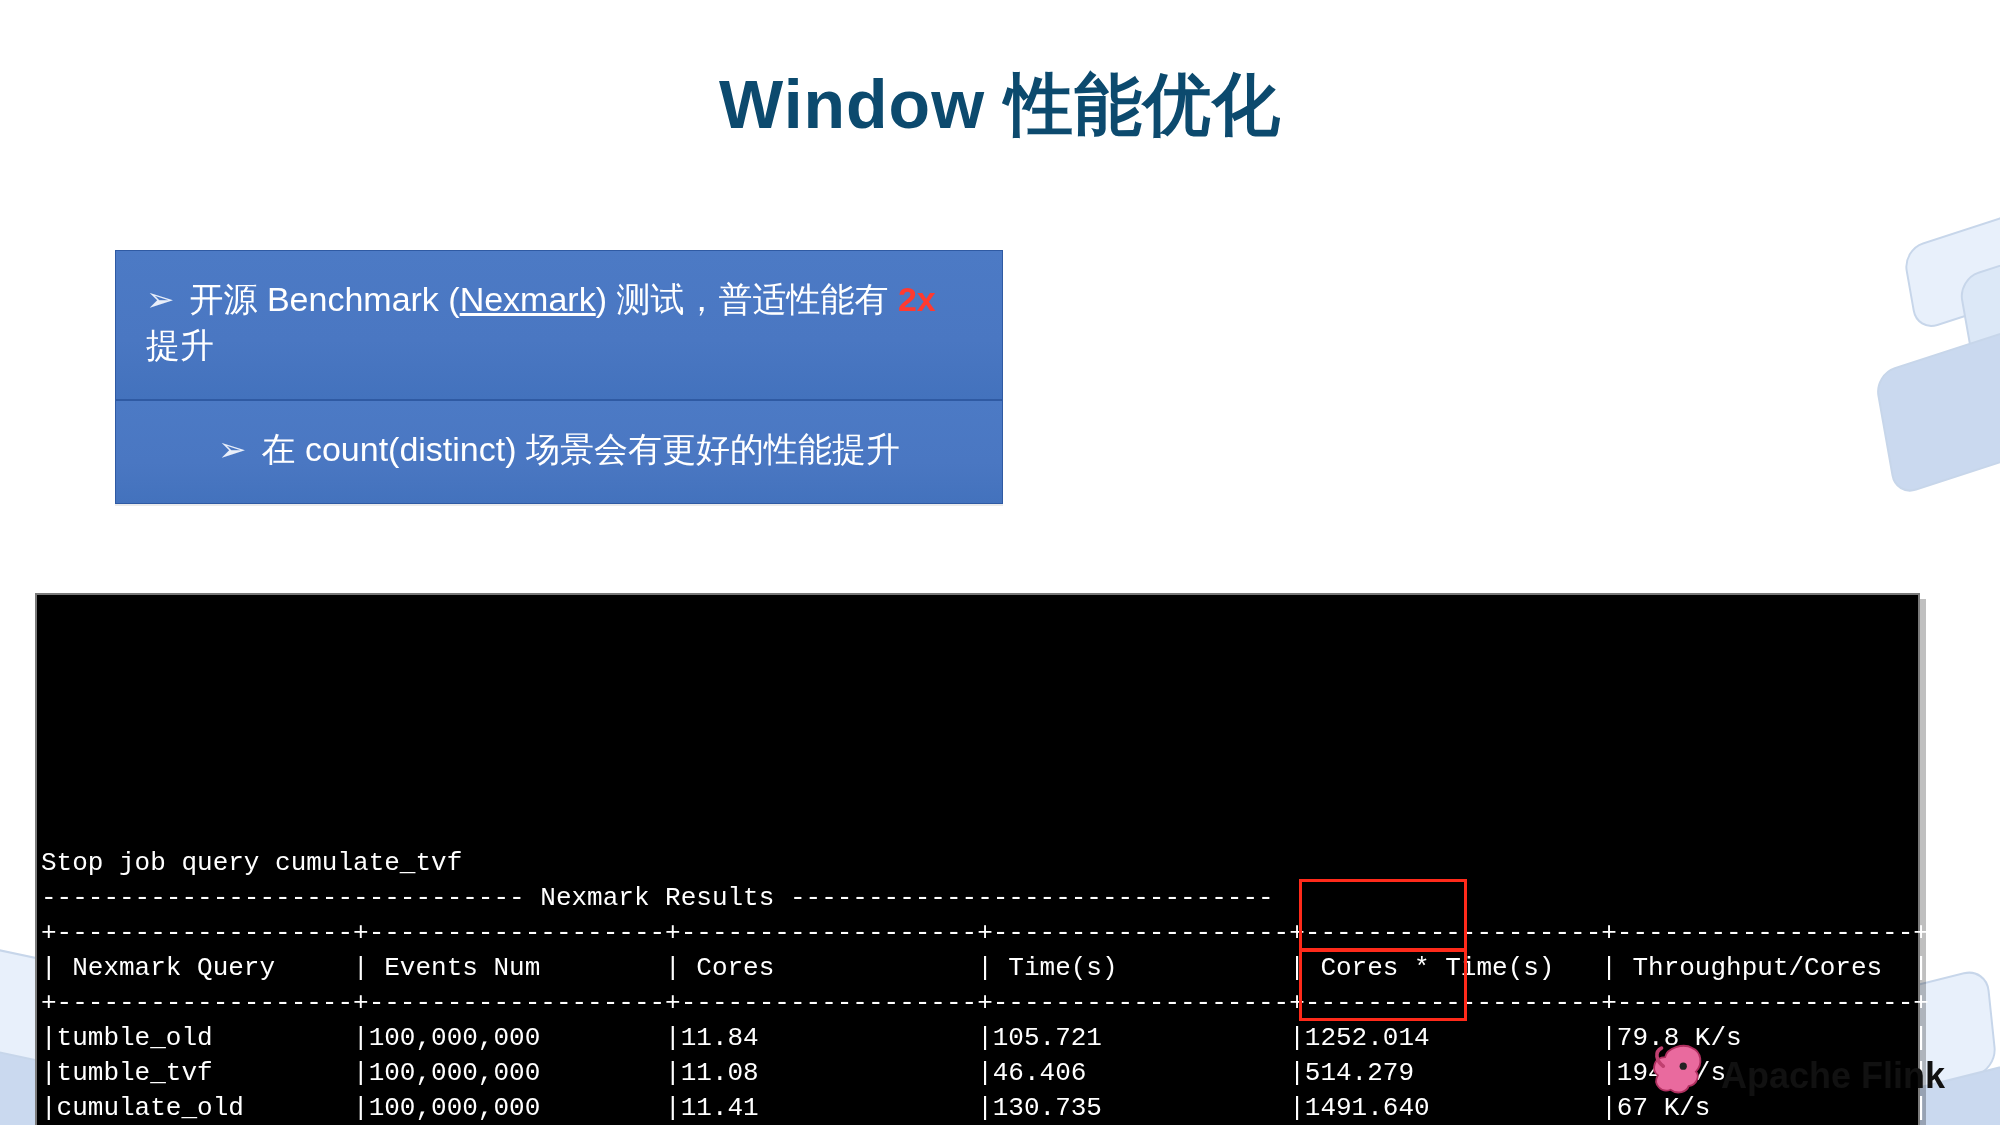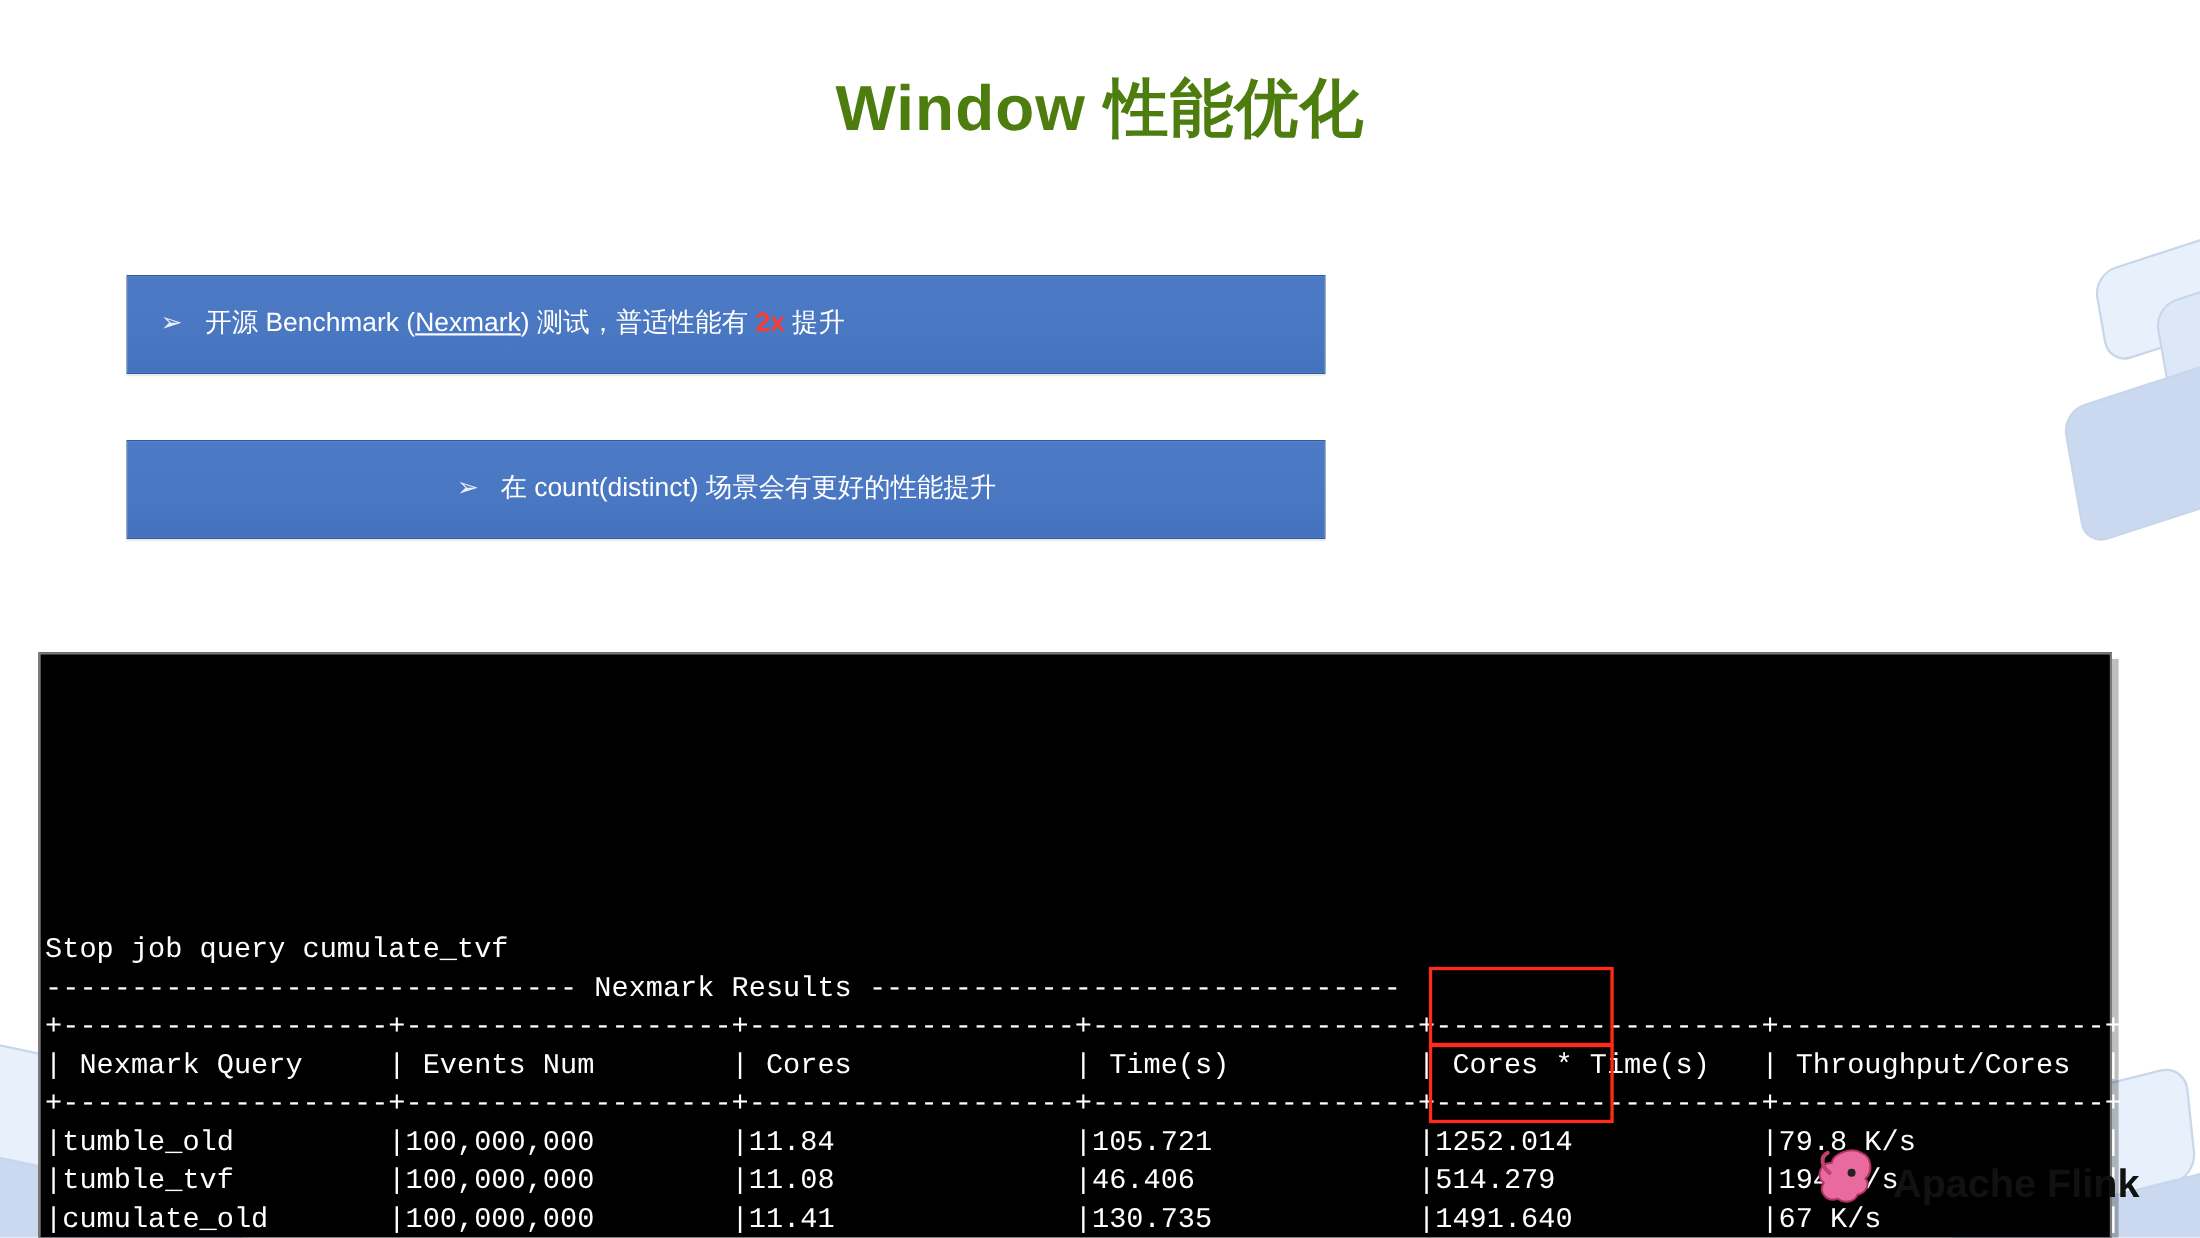--- a/index.html
+++ b/index.html
@@ -65,35 +65,35 @@
   }
   .cloud-bottom-right .top1 { left: 130px; top: 20px;  width: 150px; height: 100px; background: #e8f0fb; }
   .cloud-bottom-right .base { left: 40px;  top: 120px; width: 340px; height: 170px; background: #cad9ef; }
 
   
   .title {
     position: absolute;
     left: 0; right: 0;
     top: 60px;
     text-align: center;
-    font-size: 58px;
+    font-size: 68px;
     font-weight: 800;
-    color: #4d7c0f;
+    color: #0c4a6e;
     letter-spacing: 1px;
   }
 
   
   .banner {
     position: absolute;
     left: 115px;
-    width: 1090px;
+    width: 888px;
     padding: 26px 30px 30px 30px;
     background: linear-gradient(180deg, #4c7ac5 0%, #4a77c2 60%, #4372bd 100%);
     color: #ffffff;
-    font-size: 24px;
+    font-size: 34px;
     border: 1px solid #2f5aa3;
     box-shadow: 0 2px 0 rgba(0,0,0,0.08);
     box-sizing: border-box;
   }
   .banner1 { top: 250px; }
   .banner2 { top: 400px; text-align: center; }
   .banner-arrow {
     display: inline-block;
     width: 22px;
     margin-right: 12px;

